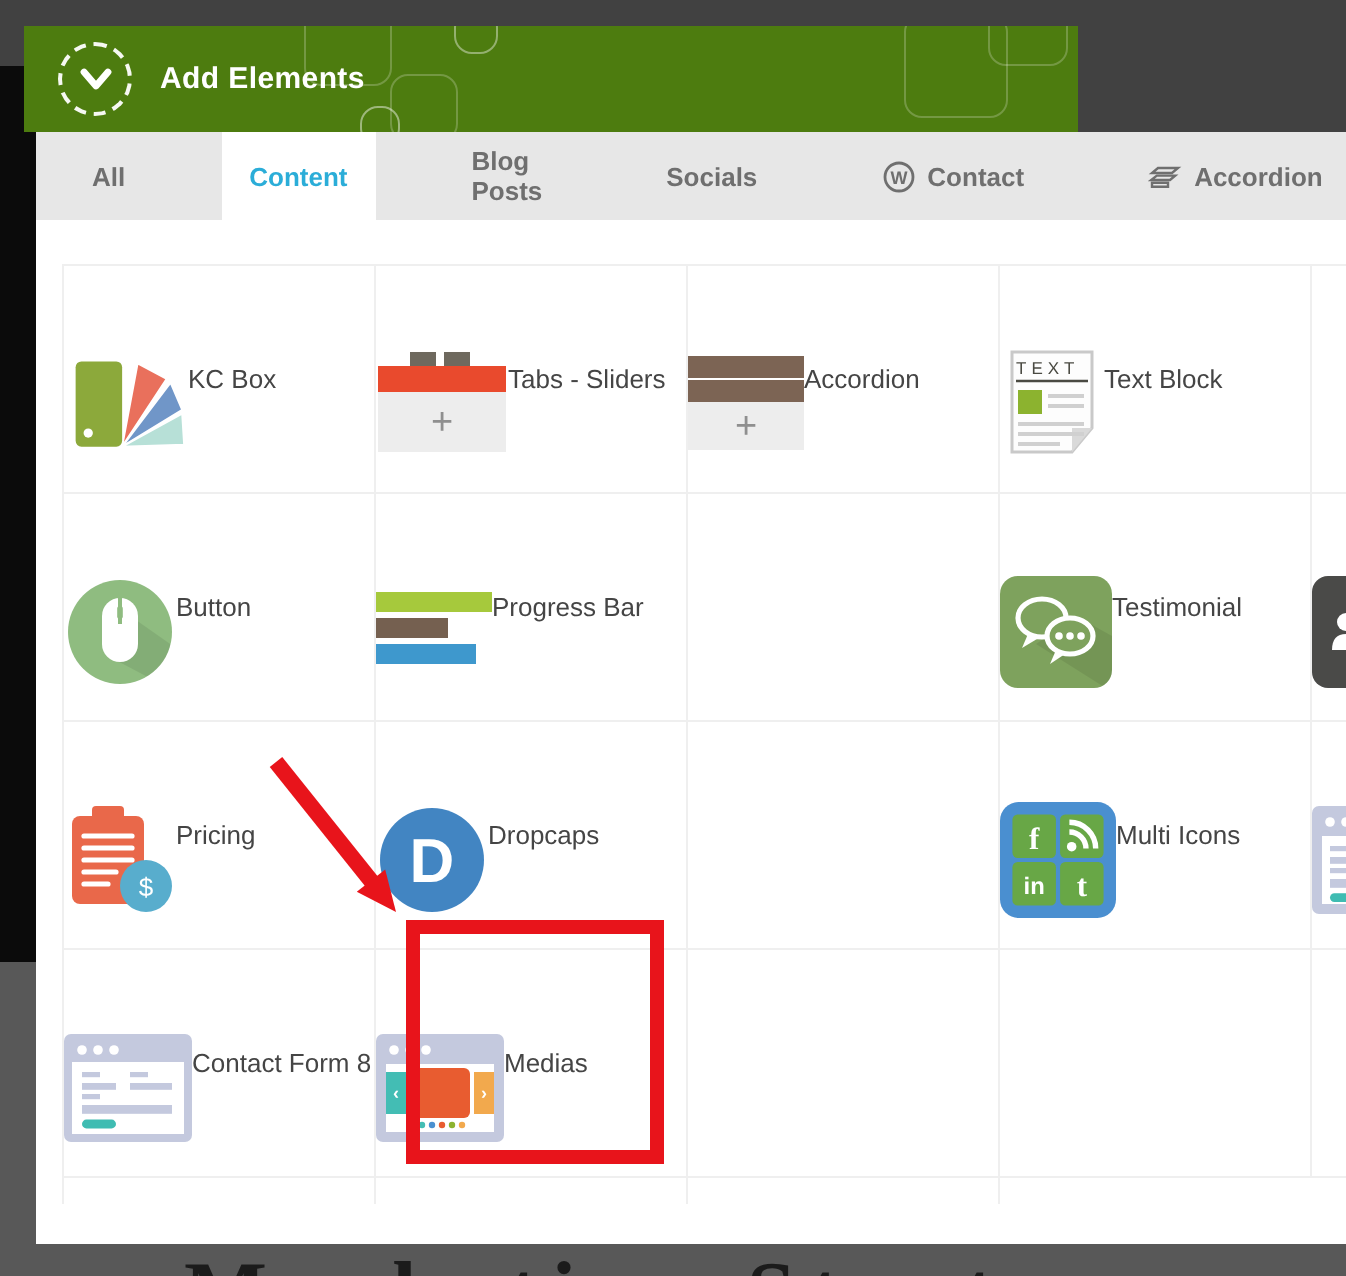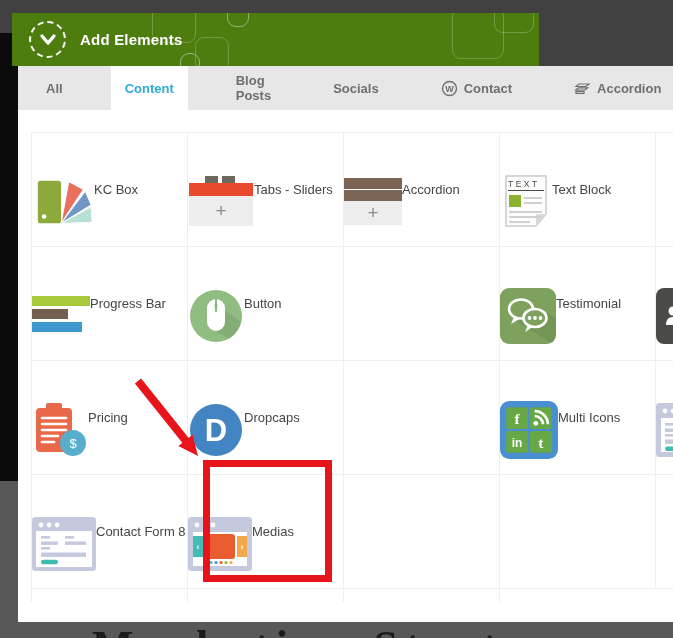--- a/index.html
+++ b/index.html
@@ -170,45 +170,45 @@
           </svg>
         </span>
         <span class="lbl">Text Block</span>
       </div>
       <div class="cell"></div>
 
 
 
       <div class="cell">
         <span class="ic">
-          <svg width="58" height="44" viewBox="0 0 58 44">
-            <rect x="0" y="2" width="58" height="10" fill="#a6c93c"></rect>
-            <rect x="0" y="15" width="36" height="10" fill="#756050"></rect>
-            <rect x="0" y="28" width="50" height="10" fill="#3e98cd"></rect>
-          </svg>
-        </span>
-        <span class="lbl">Progress Bar</span>
-      </div>
-
-      <div class="cell">
-        <span class="ic">
           <svg width="56" height="56" viewBox="0 0 56 56">
             <defs>
                 <clipPath id="btnclip">
                   <circle cx="28" cy="28" r="26"></circle>
                 </clipPath>
               </defs>
             <circle cx="28" cy="28" r="26" fill="#8fbc80"></circle>
             <polygon points="22,40 56,58 56,36 36,22" fill="#000" opacity="0.08" clip-path="url(#btnclip)"></polygon>
             <rect x="19" y="11" width="18" height="32" rx="9" fill="#ffffff"></rect>
             <line x1="28" y1="11" x2="28" y2="24" stroke="#8fbc80" stroke-width="2"></line>
             <rect x="26.6" y="15" width="2.8" height="6.5" rx="1.4" fill="#8fbc80"></rect>
           </svg>
         </span>
         <span class="lbl">Button</span>
+      </div>
+
+      <div class="cell">
+        <span class="ic">
+          <svg width="58" height="44" viewBox="0 0 58 44">
+            <rect x="0" y="2" width="58" height="10" fill="#a6c93c"></rect>
+            <rect x="0" y="15" width="36" height="10" fill="#756050"></rect>
+            <rect x="0" y="28" width="50" height="10" fill="#3e98cd"></rect>
+          </svg>
+        </span>
+        <span class="lbl">Progress Bar</span>
       </div>
       <div class="cell"></div>
 
       <div class="cell">
         <span class="ic">
           <svg width="56" height="56" viewBox="0 0 56 56">
             <defs>
                 <clipPath id="tstclip">
                   <rect x="0" y="0" width="56" height="56" rx="9"></rect>
                 </clipPath>

